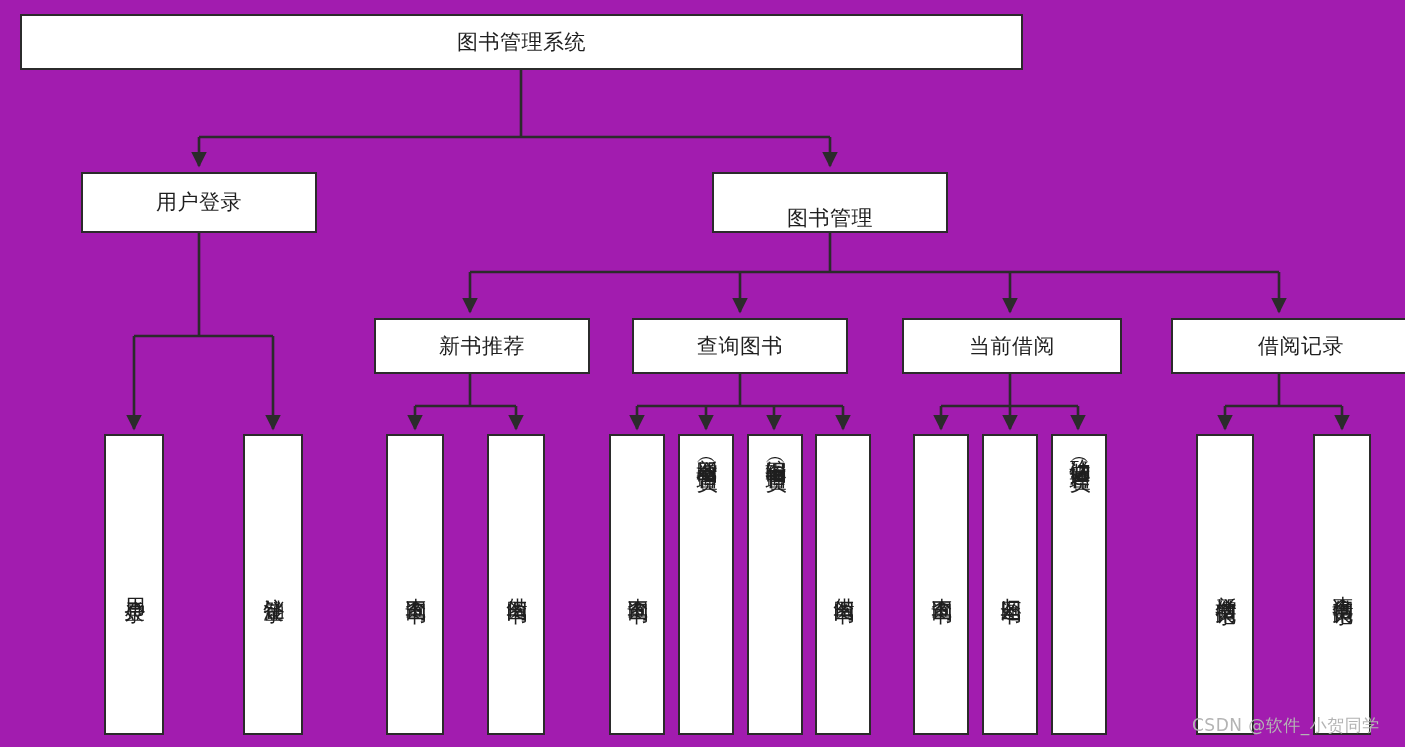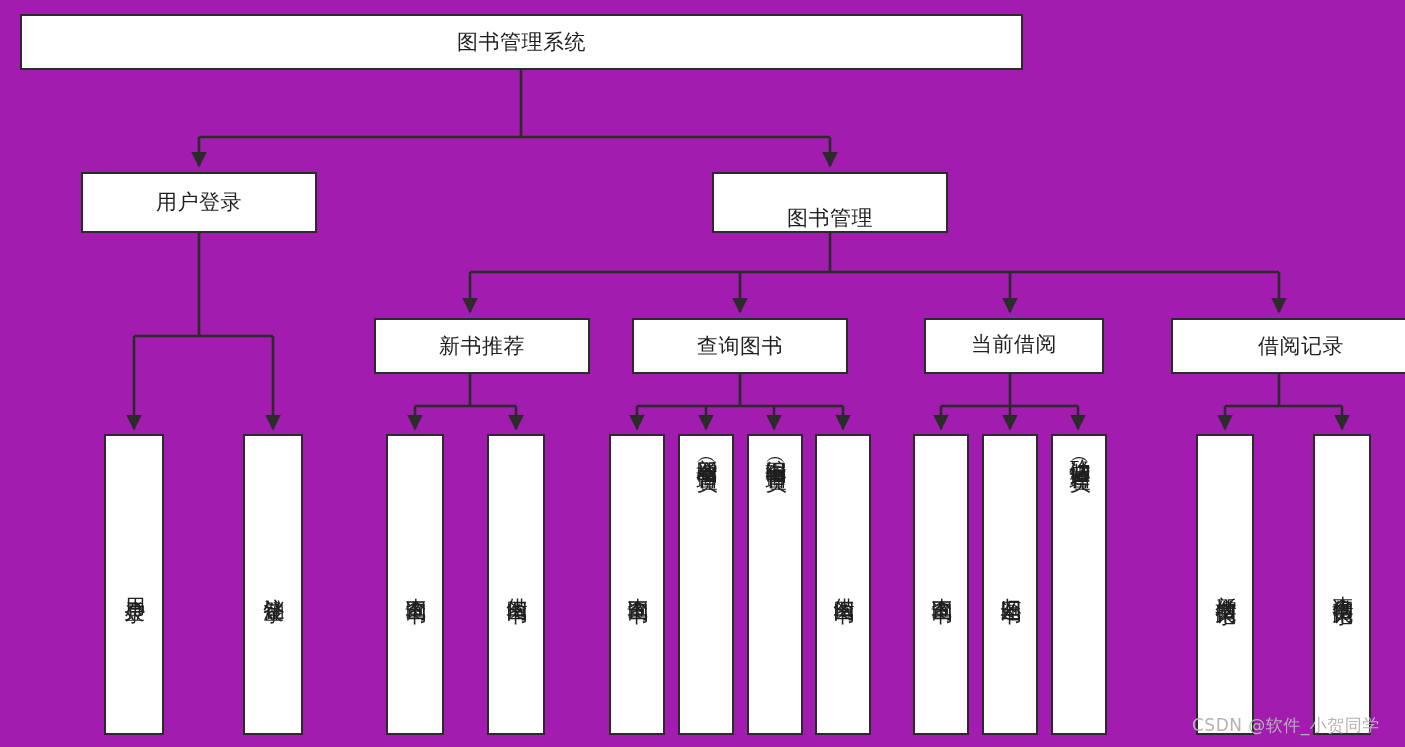--- a/index.html
+++ b/index.html
@@ -136,21 +136,21 @@
   <div class="node" style="left:712px; top:172px; width:236px; height:61px;align-items:flex-end;">
     <span class="label">图书管理</span>
   </div>
 
   <div class="node" style="left:362px; top:318px; width:216px; height:56px;margin-left:12px;">
     <span class="label">新书推荐</span>
   </div>
   <div class="node" style="left:632px; top:318px; width:216px; height:56px;">
     <span class="label">查询图书</span>
   </div>
-  <div class="node" style="left:924px; top:318px; width:180px; height:56px;font-family:Liberation Mono, monospace;">
+  <div class="node" style="left:902px; top:318px; width:220px; height:56px;">
     <span class="label">当前借阅</span>
   </div>
   <div class="node" style="left:1171px; top:318px; width:260px; height:56px;">
     <span class="label">借阅记录</span>
   </div>
 
   <div class="node vert mid" style="left:104px; top:434px; width:60px; height:301px;">
     <span class="label">用户登录</span>
   </div>
   <div class="node vert mid" style="left:243px; top:434px; width:60px; height:301px;">

